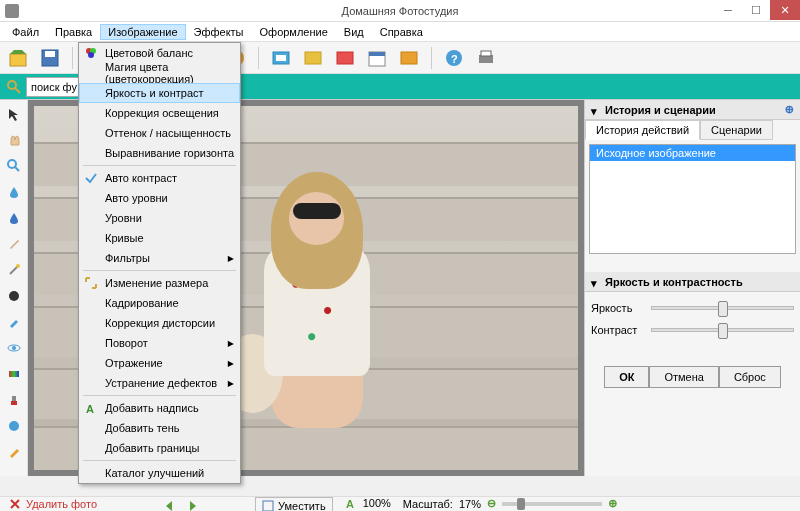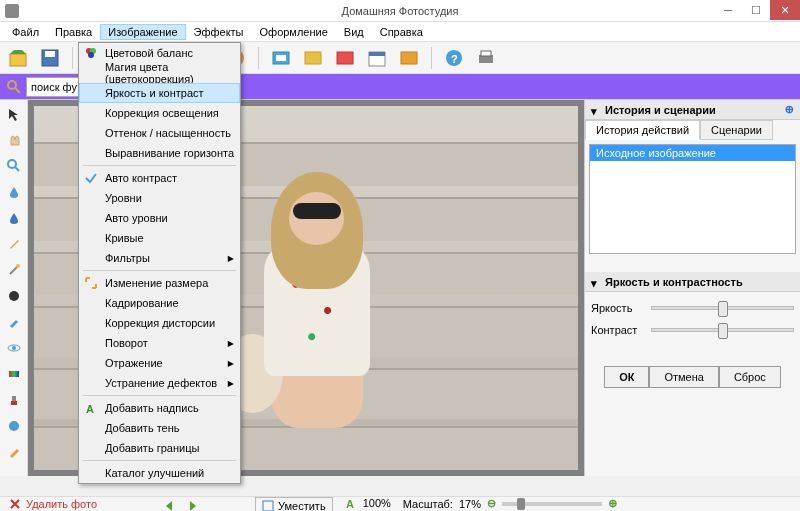--- a/index.html
+++ b/index.html
@@ -9,21 +9,21 @@
 .titlebar .title { color: #444; text-align: center; }
 .win-controls { position: absolute; right: 0; top: 0; display: flex; }
 .win-btn { width: 28px; height: 20px; display: flex; align-items: center; justify-content: center; color: #555; cursor: pointer; }
 .win-btn.close { background: #c75050; color: #fff; width: 30px; }
 .menubar { height: 20px; background: #fff; display: flex; align-items: center; padding: 0 4px; border-bottom: 1px solid #e0e0e0; }
 .menu-item { padding: 2px 8px; cursor: pointer; }
 .menu-item.open { background: #cce8ff; border: 1px solid #99d1ff; padding: 1px 7px; }
 .toolbar { height: 32px; background: #f5f5f5; display: flex; align-items: center; padding: 2px 6px; gap: 8px; border-bottom: 1px solid #ddd; }
 .tb-btn { width: 24px; height: 24px; display: flex; align-items: center; justify-content: center; cursor: pointer; }
 .tb-sep { width: 1px; height: 22px; background: #ccc; margin: 0 2px; }
-.search-row { height: 26px; background: #8b5cf6; display: flex; align-items: center; padding: 2px 6px; border-bottom: 1px solid #ccc; }
+.search-row { height: 26px; background: #14b8a6; display: flex; align-items: center; padding: 2px 6px; border-bottom: 1px solid #ccc; }
 .search-icon { width: 16px; height: 16px; margin-right: 4px; }
 .search-input { flex: 0 0 50px; height: 20px; border: 1px solid #aaa; padding: 0 4px; background: #fff; }
 .content { display: flex; height: 376px; }
 .left-tools { width: 28px; background: #f5f5f5; border-right: 1px solid #ddd; display: flex; flex-direction: column; align-items: center; padding-top: 4px; gap: 6px; }
 .tool-btn { width: 20px; height: 20px; display: flex; align-items: center; justify-content: center; cursor: pointer; }
 .canvas-area { flex: 1; background: #808080; display: flex; align-items: center; justify-content: center; padding: 6px; position: relative; }
 .photo { width: 100%; height: 100%; background: linear-gradient(180deg, #d8d4cc 0%, #ccc6be 50%, #b8b2a8 100%); position: relative; overflow: hidden; }
 .steps { position: absolute; inset: 0; }
 .step { position: absolute; left: 0; right: 0; background: #c8c2b8; border-top: 2px solid #aaa49a; }
 .woman { position: absolute; left: 38%; top: 18%; width: 28%; height: 72%; }
@@ -365,24 +365,24 @@
     <div class="dd-sep"></div>
     <div class="dd-item">
       <span class="dd-icon">
         <svg width="14" height="14">
           <path d="M2 7 L6 11 L12 3" fill="none" stroke="#4a9ed8" stroke-width="2"></path>
         </svg>
       </span>
       <span>Авто контраст</span>
     </div>
     <div class="dd-item">
+      <span>Авто уровни</span>
+    </div>
+    <div class="dd-item">
       <span>Уровни</span>
-    </div>
-    <div class="dd-item">
-      <span>Авто уровни</span>
     </div>
     <div class="dd-item">
       <span>Кривые</span>
     </div>
     <div class="dd-item">
       <span>Фильтры</span>
       <span class="arrow">▶</span>
     </div>
     <div class="dd-sep"></div>
     <div class="dd-item">

